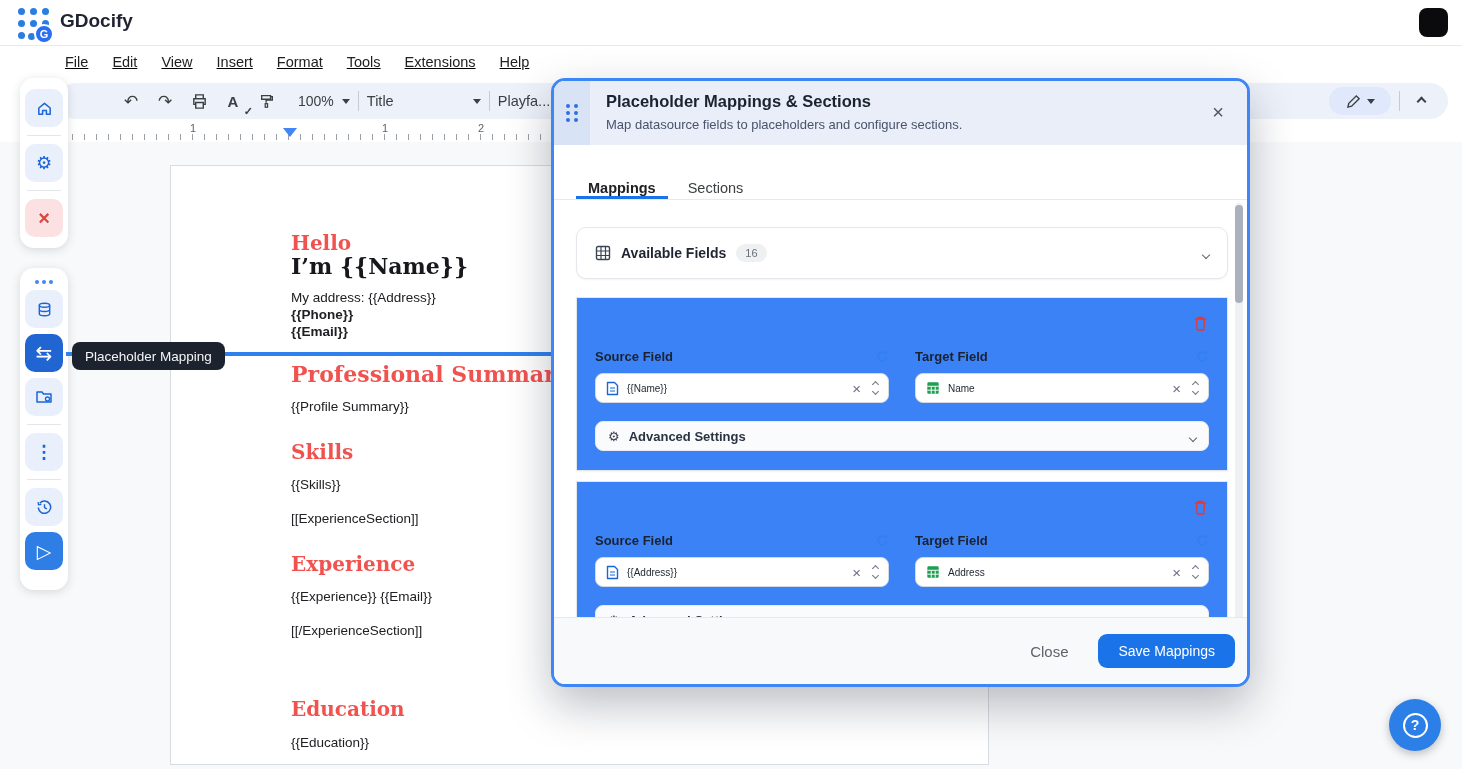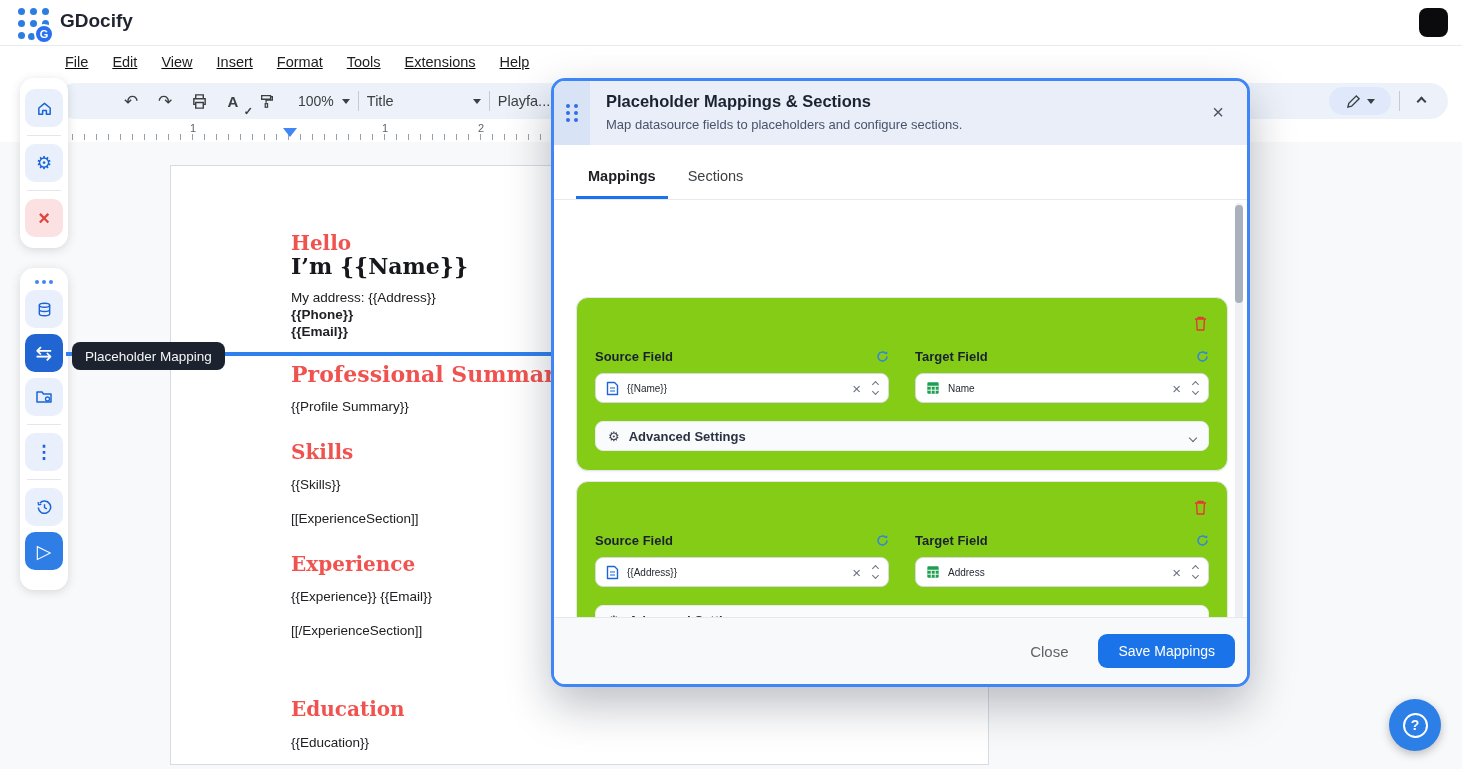--- a/index.html
+++ b/index.html
@@ -70,33 +70,33 @@
   .modal { position:absolute; left:551px; top:78px; width:699px; height:609px; background:#fff; border:3px solid #3e86f5; border-radius:14px; box-shadow:0 18px 45px rgba(15,23,42,.28); z-index:50; overflow:hidden; }
   .m-header { position:absolute; left:0; top:0; right:0; height:64px; background:#e9eef9; }
   .m-grip { position:absolute; left:0; top:0; width:36px; height:64px; background:#d9e3f6; display:flex; align-items:center; justify-content:center; }
   .grip-dots { display:grid; grid-template-columns:repeat(2, 5px); gap:3px; }
   .grip-dots i { width:4px; height:4px; border-radius:50%; background:#2f6fe4; }
   .m-title { position:absolute; left:52px; top:11px; font-size:16.5px; font-weight:bold; color:#1b2330; }
   .m-sub { position:absolute; left:52px; top:36px; font-size:13px; color:#49536a; }
   .m-close { position:absolute; right:16px; top:18px; font-size:20px; color:#4a5568; width:26px; height:26px; display:flex; align-items:center; justify-content:center; }
 
   .m-tabs { position:absolute; left:0; top:64px; right:0; height:55px; display:flex; align-items:flex-end; padding-left:22px; gap:8px; border-bottom:1px solid #e7e9ee; background:#fff; }
-  .m-tab { font-size:14.5px; color:#3c4043; padding:0 12px 12px; border-bottom:3px solid transparent; }
+  .m-tab { font-size:14.5px; color:#3c4043; padding:0 12px 0; border-bottom:3px solid transparent; }
   .m-tab.active { color:#202124; font-weight:bold; border-bottom-color:#1a73e8; }
 
   .m-body { position:absolute; left:0; top:119px; right:0; height:431px; background:#fff; overflow:hidden; }
   .m-scrollbar { position:absolute; right:4px; top:122px; width:8px; height:424px; background:#eef0f4; border-radius:4px; z-index:55; }
   .m-thumb { position:absolute; left:0; top:2px; width:8px; height:98px; background:#a9b1bc; border-radius:4px; }
 
   .af-card { position:absolute; left:22px; top:27px; width:652px; height:52px; border:1px solid #e4e7ec; border-radius:10px; box-shadow:0 1px 2px rgba(16,24,40,.05); display:flex; align-items:center; padding:0 18px; background:#fff; }
   .af-label { font-size:14px; font-weight:bold; color:#1f2430; margin-left:10px; }
   .af-badge { margin-left:10px; background:#eef0f2; color:#69707b; font-size:11px; padding:3px 9px; border-radius:99px; }
   .af-chev { margin-left:auto; }
 
-  .map-card { position:absolute; left:22px; width:652px; height:174px; border:1px solid #e4e7ec; border-radius:12px; box-shadow:0 1px 2px rgba(16,24,40,.05); background:#84cc16; }
+  .map-card { position:absolute; left:22px; width:652px; height:174px; border:1px solid #e4e7ec; border-radius:0; box-shadow:0 1px 2px rgba(16,24,40,.05); background:#3b82f6; }
   .trash { position:absolute; top:17px; right:19px; }
   .map-grid { position:absolute; top:50px; left:18px; right:18px; display:grid; grid-template-columns:1fr 1fr; column-gap:26px; }
   .fld-label-row { display:flex; align-items:center; justify-content:space-between; height:16px; }
   .fld-label { font-size:13px; font-weight:bold; color:#1a2230; }
   .fld-select { margin-top:9px; height:30px; border:1px solid #d5dae2; border-radius:8px; display:flex; align-items:center; padding:0 10px; background:#fff; }
   .fld-value { font-size:10px; color:#242a33; margin-left:8px; }
   .fld-clear { margin-left:auto; color:#6b7280; font-size:15px; }
   .spin { display:flex; flex-direction:column; gap:2px; margin-left:12px; }
   .spin i { width:5px; height:5px; border-right:1.6px solid #6b7280; border-bottom:1.6px solid #6b7280; display:block; }
   .spin i.u { transform:rotate(-135deg); }
@@ -313,20 +313,31 @@
         </div>
     </div>
 
     <div class="m-tabs">
       <div class="m-tab active">Mappings</div>
       <div class="m-tab">Sections</div>
     </div>
 
     <div class="m-body">
 
+      <div class="af-card">
+        <span>
+          <svg width="16" height="16" viewBox="0 0 16 16">
+              <rect x="1.5" y="1.5" width="13" height="13" rx="1.5" fill="none" stroke="#3c4452" stroke-width="1.4"></rect>
+              <path d="M1.5 6h13 M1.5 10.5h13 M6 1.5v13 M10.5 1.5v13" stroke="#3c4452" stroke-width="1.2"></path>
+            </svg>
+        </span>
+        <span class="af-label">Available Fields</span>
+        <span class="af-badge">16</span>
+        <span class="af-chev"><i class="chev-sm"></i></span>
+      </div>
 
       <div class="map-card" style="top:97px">
         <span class="trash">
           <svg width="15" height="17" viewBox="0 0 15 17">
               <path d="M2 4h11 M5 4V2.5h5V4 M3.5 4l.7 11h6.6l.7-11" fill="none" stroke="#e53935" stroke-width="1.4" stroke-linejoin="round"></path>
             </svg>
         </span>
         <div class="map-grid">
           <div>
             <div class="fld-label-row">

